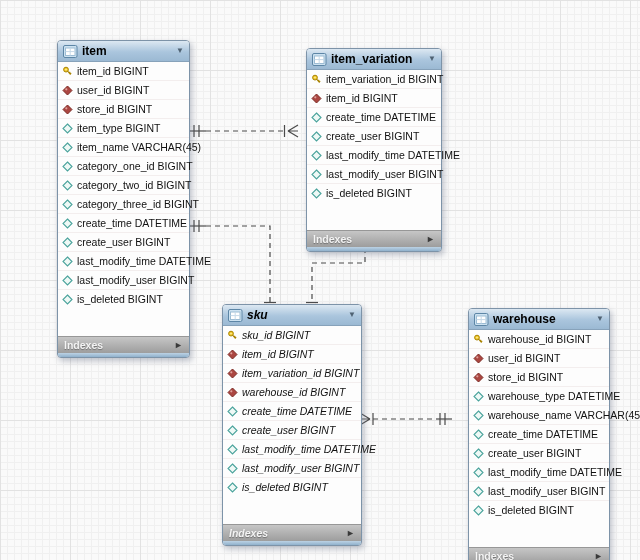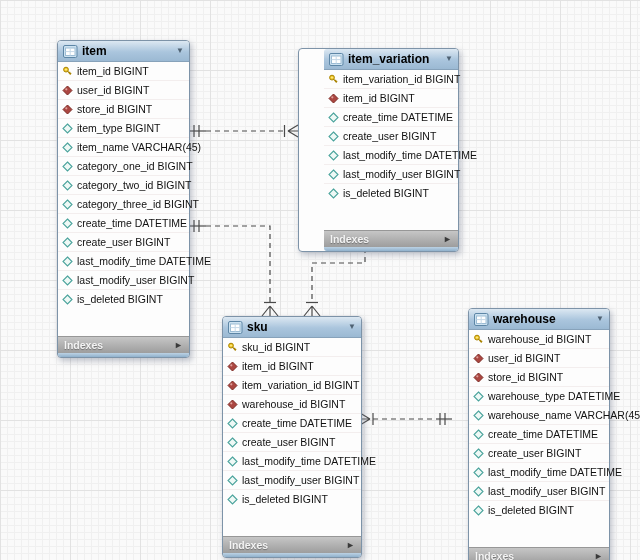--- a/index.html
+++ b/index.html
@@ -218,21 +218,21 @@
           <span class="col-label">is_deleted BIGINT</span>
         </div>
       </div>
     <div class="table-footer">
       <span>Indexes</span>
       <span class="footer-arrow">►</span>
     </div>
     <div class="table-bottom-strip"></div>
   </div>
 
-  <div class="db-table" style="left:298px;top:48px;width:134px;padding-left:25px;">
+  <div class="db-table" style="left:306px;top:48px;width:134px;">
     <div class="table-header">
       <span class="header-table-icon">
         <svg width="15" height="13">
             <rect x="0.5" y="0.5" width="13.5" height="12" rx="1.5" fill="#cde2f1" stroke="#5d86a6"></rect>
             <rect x="2.5" y="3" width="9.5" height="7.5" fill="#ffffff" stroke="#9cbcd4"></rect>
             <line x1="2.5" y1="6.6" x2="12" y2="6.6" stroke="#c6d9e8"></line>
             <line x1="7.2" y1="3" x2="7.2" y2="10.5" stroke="#c6d9e8"></line>
           </svg>
       </span>
       <span class="table-title">item_variation</span>
@@ -299,21 +299,21 @@
           <span class="col-label">is_deleted BIGINT</span>
         </div>
       </div>
     <div class="table-footer">
       <span>Indexes</span>
       <span class="footer-arrow">►</span>
     </div>
     <div class="table-bottom-strip"></div>
   </div>
 
-  <div class="db-table" style="left:222px;top:316px;width:138px;">
+  <div class="db-table" style="left:222px;top:304px;width:138px;font-style:italic;">
     <div class="table-header">
       <span class="header-table-icon">
         <svg width="15" height="13">
             <rect x="0.5" y="0.5" width="13.5" height="12" rx="1.5" fill="#cde2f1" stroke="#5d86a6"></rect>
             <rect x="2.5" y="3" width="9.5" height="7.5" fill="#ffffff" stroke="#9cbcd4"></rect>
             <line x1="2.5" y1="6.6" x2="12" y2="6.6" stroke="#c6d9e8"></line>
             <line x1="7.2" y1="3" x2="7.2" y2="10.5" stroke="#c6d9e8"></line>
           </svg>
       </span>
       <span class="table-title">sku</span>

